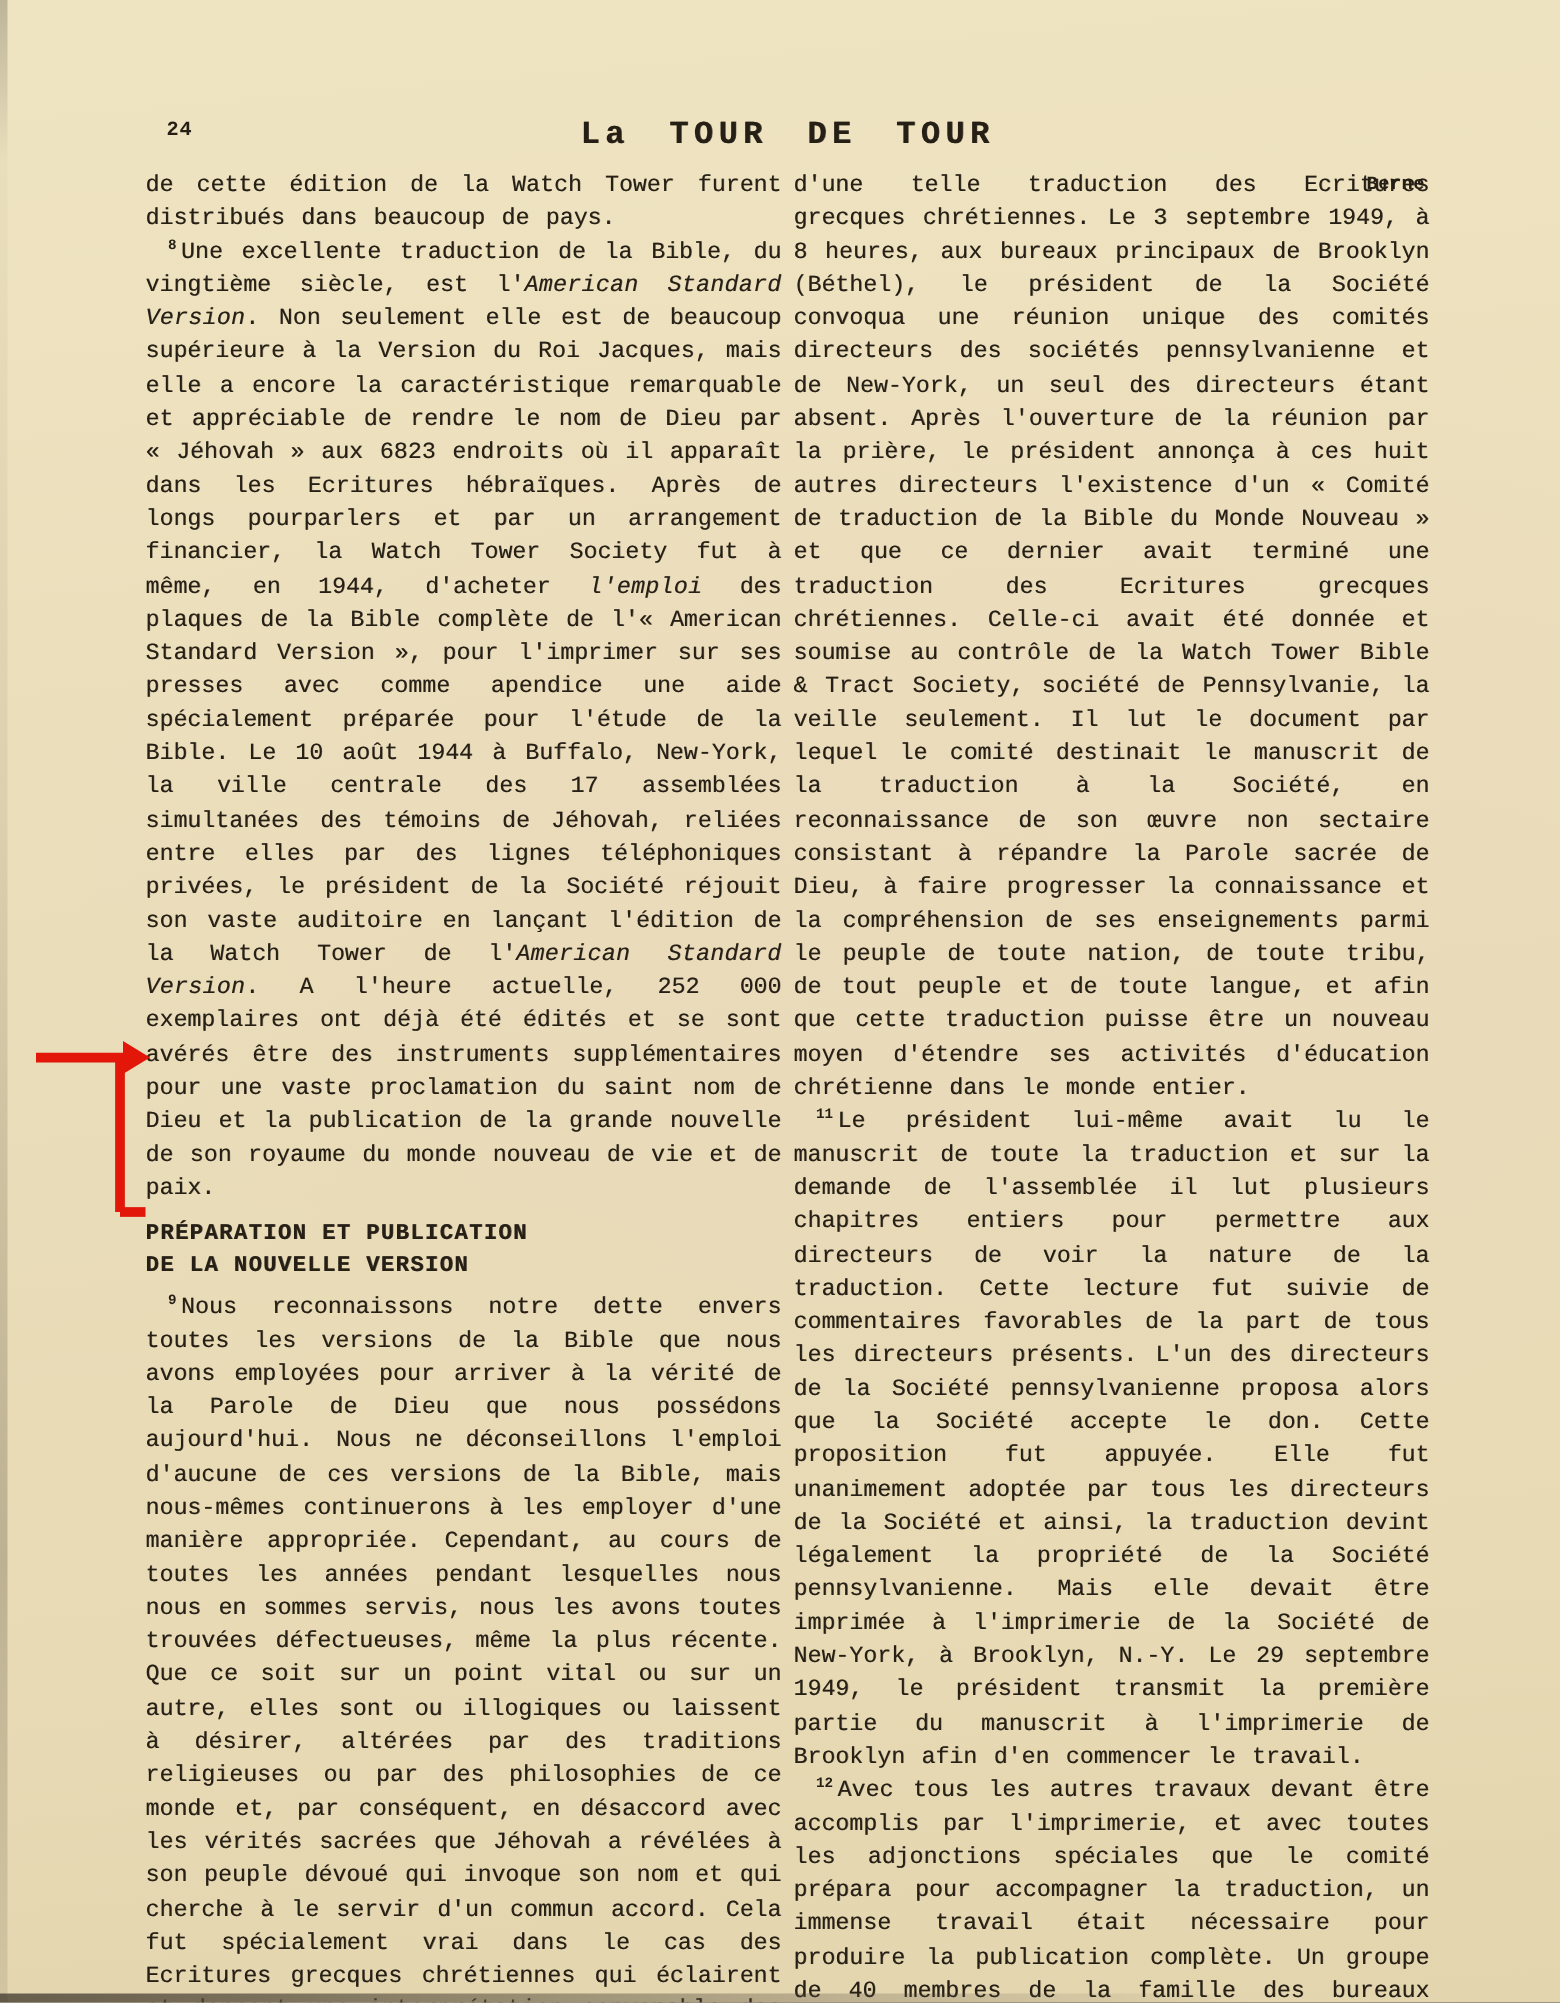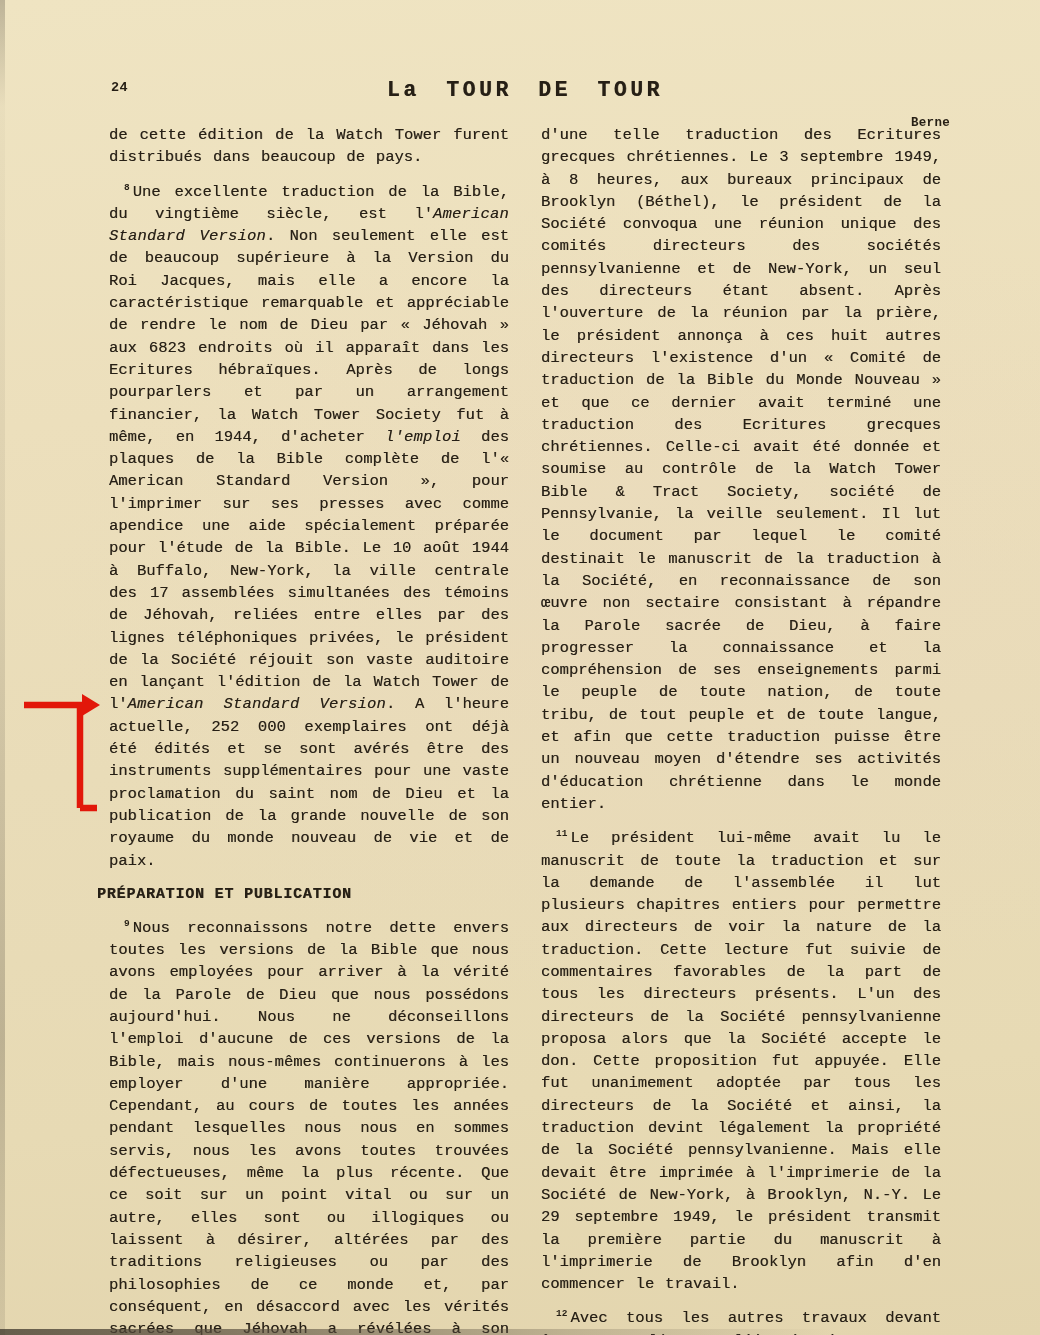--- a/index.html
+++ b/index.html
@@ -40,21 +40,21 @@
   .edition{
     position:absolute;right:3px;top:11px;
     font-size:12.5px;font-weight:bold;letter-spacing:.3px;margin-top:27px;
   }
   .columns{
     position:absolute;left:97px;top:112px;width:856px;
     display:flex;gap:8px;
   }
   .col{width:424px;}
   .col p.body{
-    margin:12px;
+    margin:0;
     font-size:15.5px;line-height:22.3px;
     text-align:justify;
     word-spacing:1.6px;
     text-shadow:.35px 0 0 rgba(38,31,21,.55);
   }
   .col p.body.indent{text-indent:15px;}
   .col p.body.jlast{text-align-last:justify;}
   .col p.body i{letter-spacing:.2px;}
   sup.pnum{
     font-size:9.5px;font-weight:bold;
@@ -80,20 +80,21 @@
     <span class="journal-title">La TOUR DE TOUR</span>
     <span class="edition">Berne</span>
   </div>
 
   <div class="columns">
     <div class="col" id="col-left">
         <p class="body">de cette édition de la Watch Tower furent distribués dans beaucoup de pays.</p>
         <p class="body indent"><sup class="pnum">8</sup>Une excellente traduction de la Bible, du vingtième siècle, est l'<i>American Standard Version</i>. Non seulement elle est de beaucoup supérieure à la Version du Roi Jacques, mais elle a encore la caractéristique remarquable et appréciable de rendre le nom de Dieu par « Jéhovah » aux 6823 endroits où il apparaît dans les Ecritures hébraïques. Après de longs pourparlers et par un arrangement financier, la Watch Tower Society fut à même, en 1944, d'acheter <i>l'emploi</i> des plaques de la Bible complète de l'« American Standard Version », pour l'imprimer sur ses presses avec comme apendice une aide spécialement préparée pour l'étude de la Bible. Le 10 août 1944 à Buffalo, New-York, la ville centrale des 17 assemblées simultanées des témoins de Jéhovah, reliées entre elles par des lignes téléphoniques privées, le président de la Société réjouit son vaste auditoire en lançant l'édition de la Watch Tower de l'<i>American Standard Version</i>. A l'heure actuelle, 252 000 exemplaires ont déjà été édités et se sont avérés être des instruments supplémentaires pour une vaste proclamation du saint nom de Dieu et la publication de la grande nouvelle de son royaume du monde nouveau de vie et de paix.</p>
         <div class="heading">
           <span>PRÉPARATION ET PUBLICATION</span>
+          <span>DE LA NOUVELLE VERSION</span>
         </div>
         <p class="body indent"><sup class="pnum">9</sup>Nous reconnaissons notre dette envers toutes les versions de la Bible que nous avons employées pour arriver à la vérité de la Parole de Dieu que nous possédons aujourd'hui. Nous ne déconseillons l'emploi d'aucune de ces versions de la Bible, mais nous-mêmes continuerons à les employer d'une manière appropriée. Cependant, au cours de toutes les années pendant lesquelles nous nous en sommes servis, nous les avons toutes trouvées défectueuses, même la plus récente. Que ce soit sur un point vital ou sur un autre, elles sont ou illogiques ou laissent à désirer, altérées par des traditions religieuses ou par des philosophies de ce monde et, par conséquent, en désaccord avec les vérités sacrées que Jéhovah a révélées à son peuple dévoué qui invoque son nom et qui cherche à le servir d'un commun accord. Cela fut spécialement vrai dans le cas des Ecritures grecques chrétiennes qui éclairent et donnent une interprétation convenable des anciennes Ecritures hébraïques. Le besoin d'une traduction en langage moderne, en harmonie avec la vérité révélée, et nous donnant cependant la base permettant d'acquérir d'autres vérités par la présentation fidèle du sens des originaux, se faisait de plus en plus ressentir, une traduction aussi compréhensible aux lecteurs actuels que l'étaient les écrits originaux des disciples de Christ pour les lecteurs simples, ordinaires, communs et humbles de leur temps. Jésus nous rappela que notre Père céleste connaît les besoins de ses enfants, avant même qu'ils ne les lui présentent. Comment a-t-il pourvu à ce besoin impérieux que nous ressentions?</p>
       </div>
     <div class="col" id="col-right">
         <p class="body">d'une telle traduction des Ecritures grecques chrétiennes. Le 3 septembre 1949, à 8 heures, aux bureaux principaux de Brooklyn (Béthel), le président de la Société convoqua une réunion unique des comités directeurs des sociétés pennsylvanienne et de New-York, un seul des directeurs étant absent. Après l'ouverture de la réunion par la prière, le président annonça à ces huit autres directeurs l'existence d'un « Comité de traduction de la Bible du Monde Nouveau » et que ce dernier avait terminé une traduction des Ecritures grecques chrétiennes. Celle-ci avait été donnée et soumise au contrôle de la Watch Tower Bible &amp; Tract Society, société de Pennsylvanie, la veille seulement. Il lut le document par lequel le comité destinait le manuscrit de la traduction à la Société, en reconnaissance de son œuvre non sectaire consistant à répandre la Parole sacrée de Dieu, à faire progresser la connaissance et la compréhension de ses enseignements parmi le peuple de toute nation, de toute tribu, de tout peuple et de toute langue, et afin que cette traduction puisse être un nouveau moyen d'étendre ses activités d'éducation chrétienne dans le monde entier.</p>
         <p class="body indent"><sup class="pnum">11</sup>Le président lui-même avait lu le manuscrit de toute la traduction et sur la demande de l'assemblée il lut plusieurs chapitres entiers pour permettre aux directeurs de voir la nature de la traduction. Cette lecture fut suivie de commentaires favorables de la part de tous les directeurs présents. L'un des directeurs de la Société pennsylvanienne proposa alors que la Société accepte le don. Cette proposition fut appuyée. Elle fut unanimement adoptée par tous les directeurs de la Société et ainsi, la traduction devint légalement la propriété de la Société pennsylvanienne. Mais elle devait être imprimée à l'imprimerie de la Société de New-York, à Brooklyn, N.-Y. Le 29 septembre 1949, le président transmit la première partie du manuscrit à l'imprimerie de Brooklyn afin d'en commencer le travail.</p>
         <p class="body indent jlast"><sup class="pnum">12</sup>Avec tous les autres travaux devant être accomplis par l'imprimerie, et avec toutes les adjonctions spéciales que le comité prépara pour accompagner la traduction, un immense travail était nécessaire pour produire la publication complète. Un groupe de 40 membres de la famille des bureaux principaux de Brooklyn (Béthel), fut organisé pour faire une dernière correction et vérifier l'exactitude des points caractéristiques de la publication. Le 9 février 1950, le Comité de Traduction de la Bible du Monde Nouveau nous soumit son importante Préface de la traduction. Depuis longtemps s'était posé le problème de savoir si le travail allait être accompli en temps voulu pour l'événement principal de l'été 1950. Mais le mercredi 2 août 1950 après-midi, lorsque le président de la Société prononça son discours « Donner aux peuples une langue pure », au Yankee Stadium de New-York, il eut la grande joie de présenter à l'Assemblée Internationale des Témoins de Jéhovah pour l'Accroissement de la Théocratie, la . La traduction fut accueillie avec le plus grand enthousiasme et la plus grande appréciation par le vaste auditoire</p>
       </div>
   </div>
 

